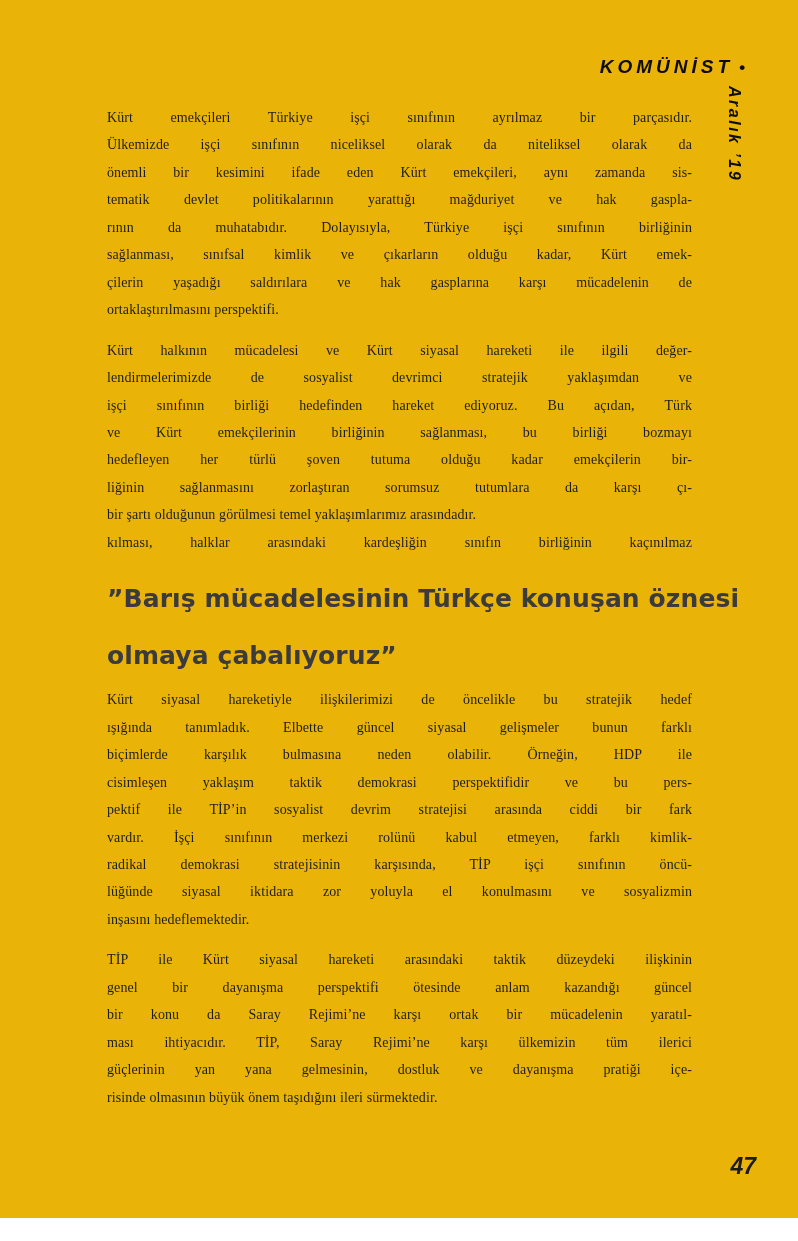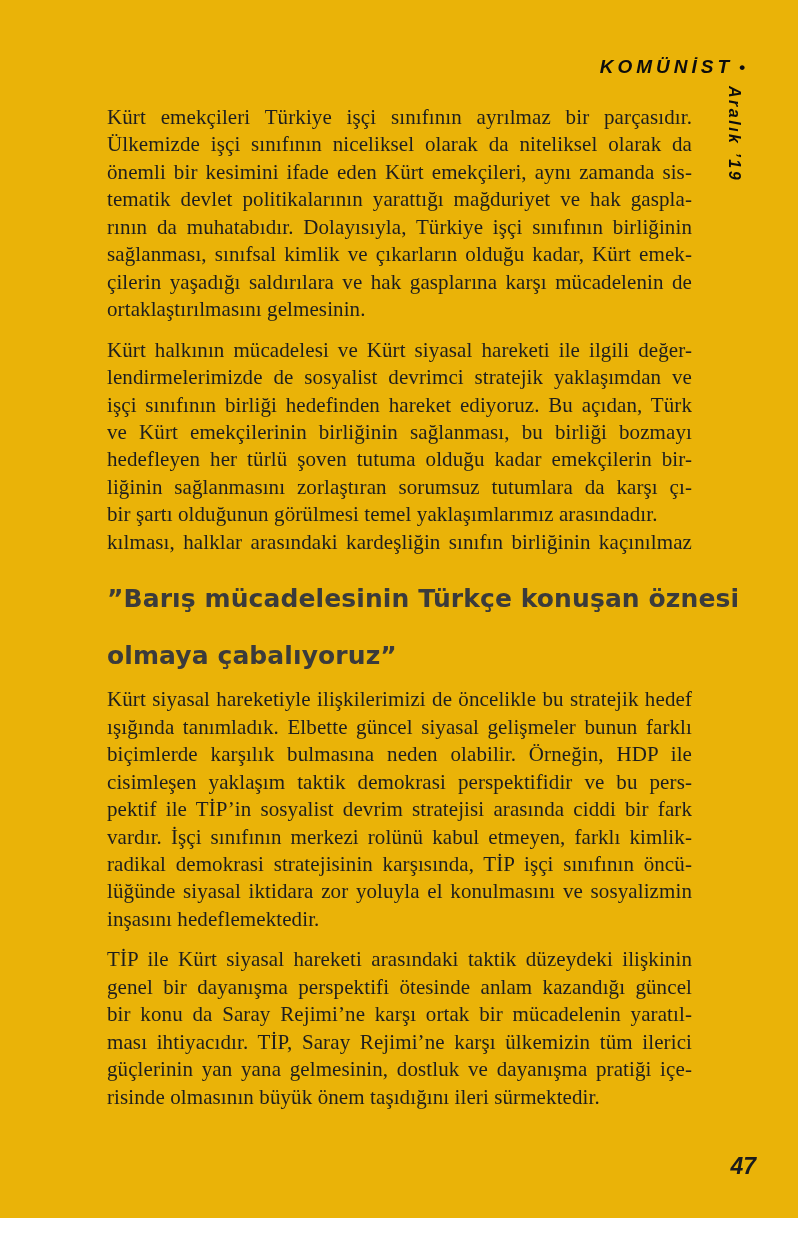--- a/index.html
+++ b/index.html
@@ -54,21 +54,21 @@
   
   .body-col {
     position: absolute;
     left: 107px;
     top: 104px;
     width: 585px;
     color: #1e1e1e;
   }
   .para { margin: 0 0 13px 0; }
   .line {
-    font-size: 21px;
+    font-size: 14px;
     line-height: 27.45px;
     text-align: justify;
     text-align-last: justify;
     letter-spacing: 0.1px;
     white-space: nowrap; 
   }
   .line.last {
     text-align-last: left;
     white-space: normal;
   }
@@ -116,21 +116,21 @@
 
   <div class="body-col">
     <div class="para">
         <div class="line">Kürt emekçileri Türkiye işçi sınıfının ayrılmaz bir parçasıdır.</div>
         <div class="line">Ülkemizde işçi sınıfının niceliksel olarak da niteliksel olarak da</div>
         <div class="line">önemli bir kesimini ifade eden Kürt emekçileri, aynı zamanda sis-</div>
         <div class="line">tematik devlet politikalarının yarattığı mağduriyet ve hak gaspla-</div>
         <div class="line">rının da muhatabıdır. Dolayısıyla, Türkiye işçi sınıfının birliğinin</div>
         <div class="line">sağlanması, sınıfsal kimlik ve çıkarların olduğu kadar, Kürt emek-</div>
         <div class="line">çilerin yaşadığı saldırılara ve hak gasplarına karşı mücadelenin de</div>
-        <div class="line last">ortaklaştırılmasını gelmesinin.</div>
+        <div class="line last">ortaklaştırılmasını perspektifi.</div>
       </div>
     <div class="para">
         <div class="line">Kürt halkının mücadelesi ve Kürt siyasal hareketi ile ilgili değer-</div>
         <div class="line">lendirmelerimizde de sosyalist devrimci stratejik yaklaşımdan ve</div>
         <div class="line">işçi sınıfının birliği hedefinden hareket ediyoruz. Bu açıdan, Türk</div>
         <div class="line">ve Kürt emekçilerinin birliğinin sağlanması, bu birliği bozmayı</div>
         <div class="line">hedefleyen her türlü şoven tutuma olduğu kadar emekçilerin bir-</div>
         <div class="line">liğinin sağlanmasını zorlaştıran sorumsuz tutumlara da karşı çı-</div>
         <div class="line last">bir şartı olduğunun görülmesi temel yaklaşımlarımız arasındadır.</div>
         <div class="line">kılması, halklar arasındaki kardeşliğin sınıfın birliğinin kaçınılmaz</div>

